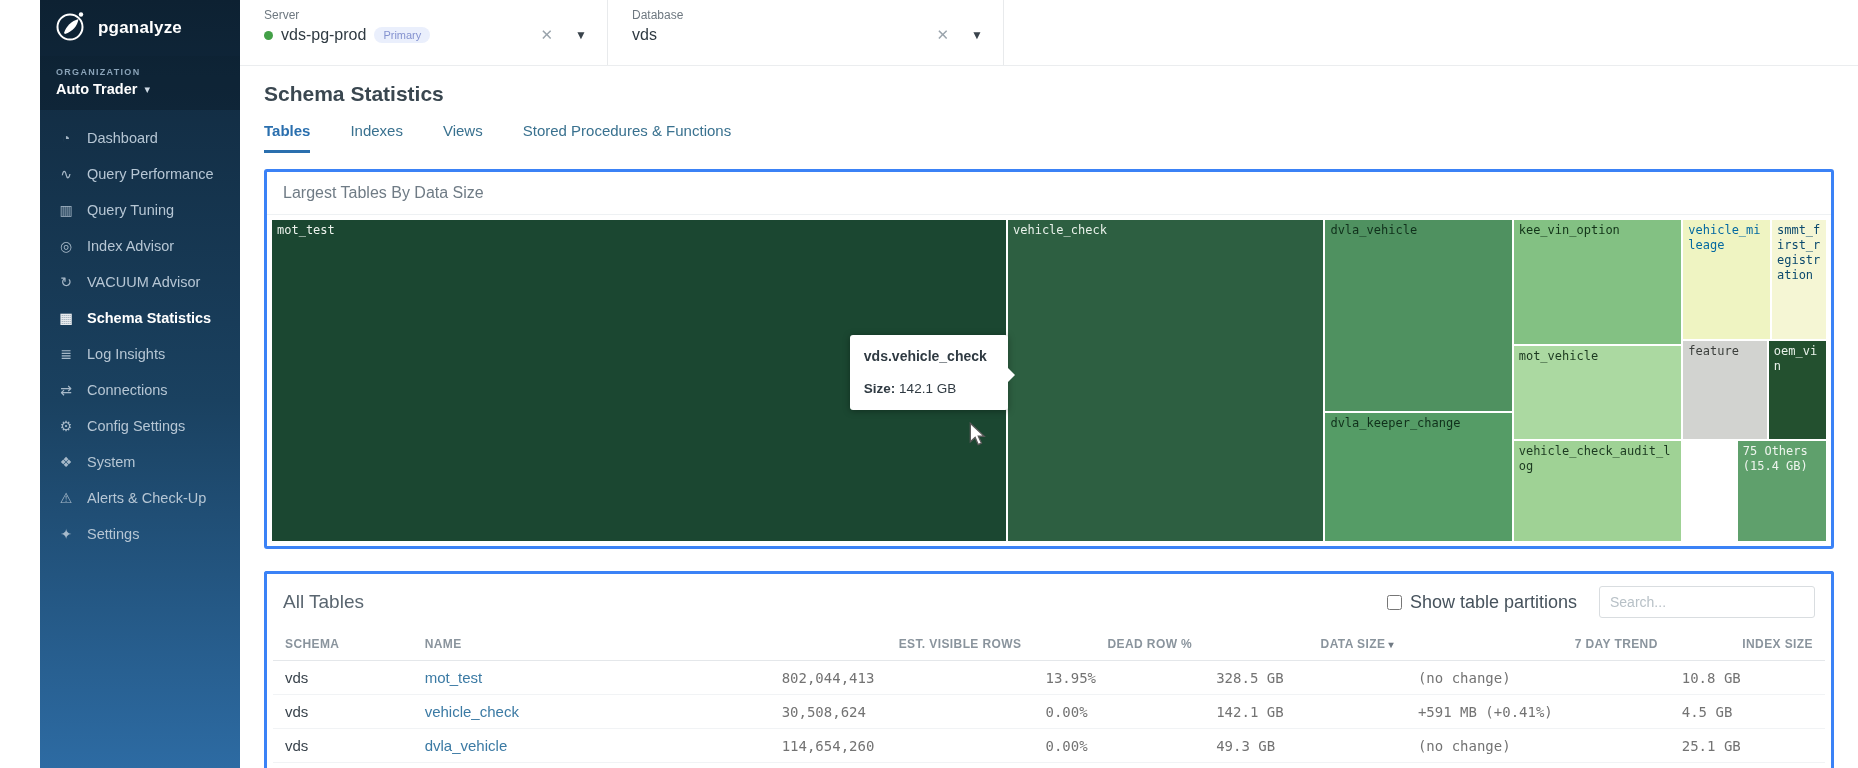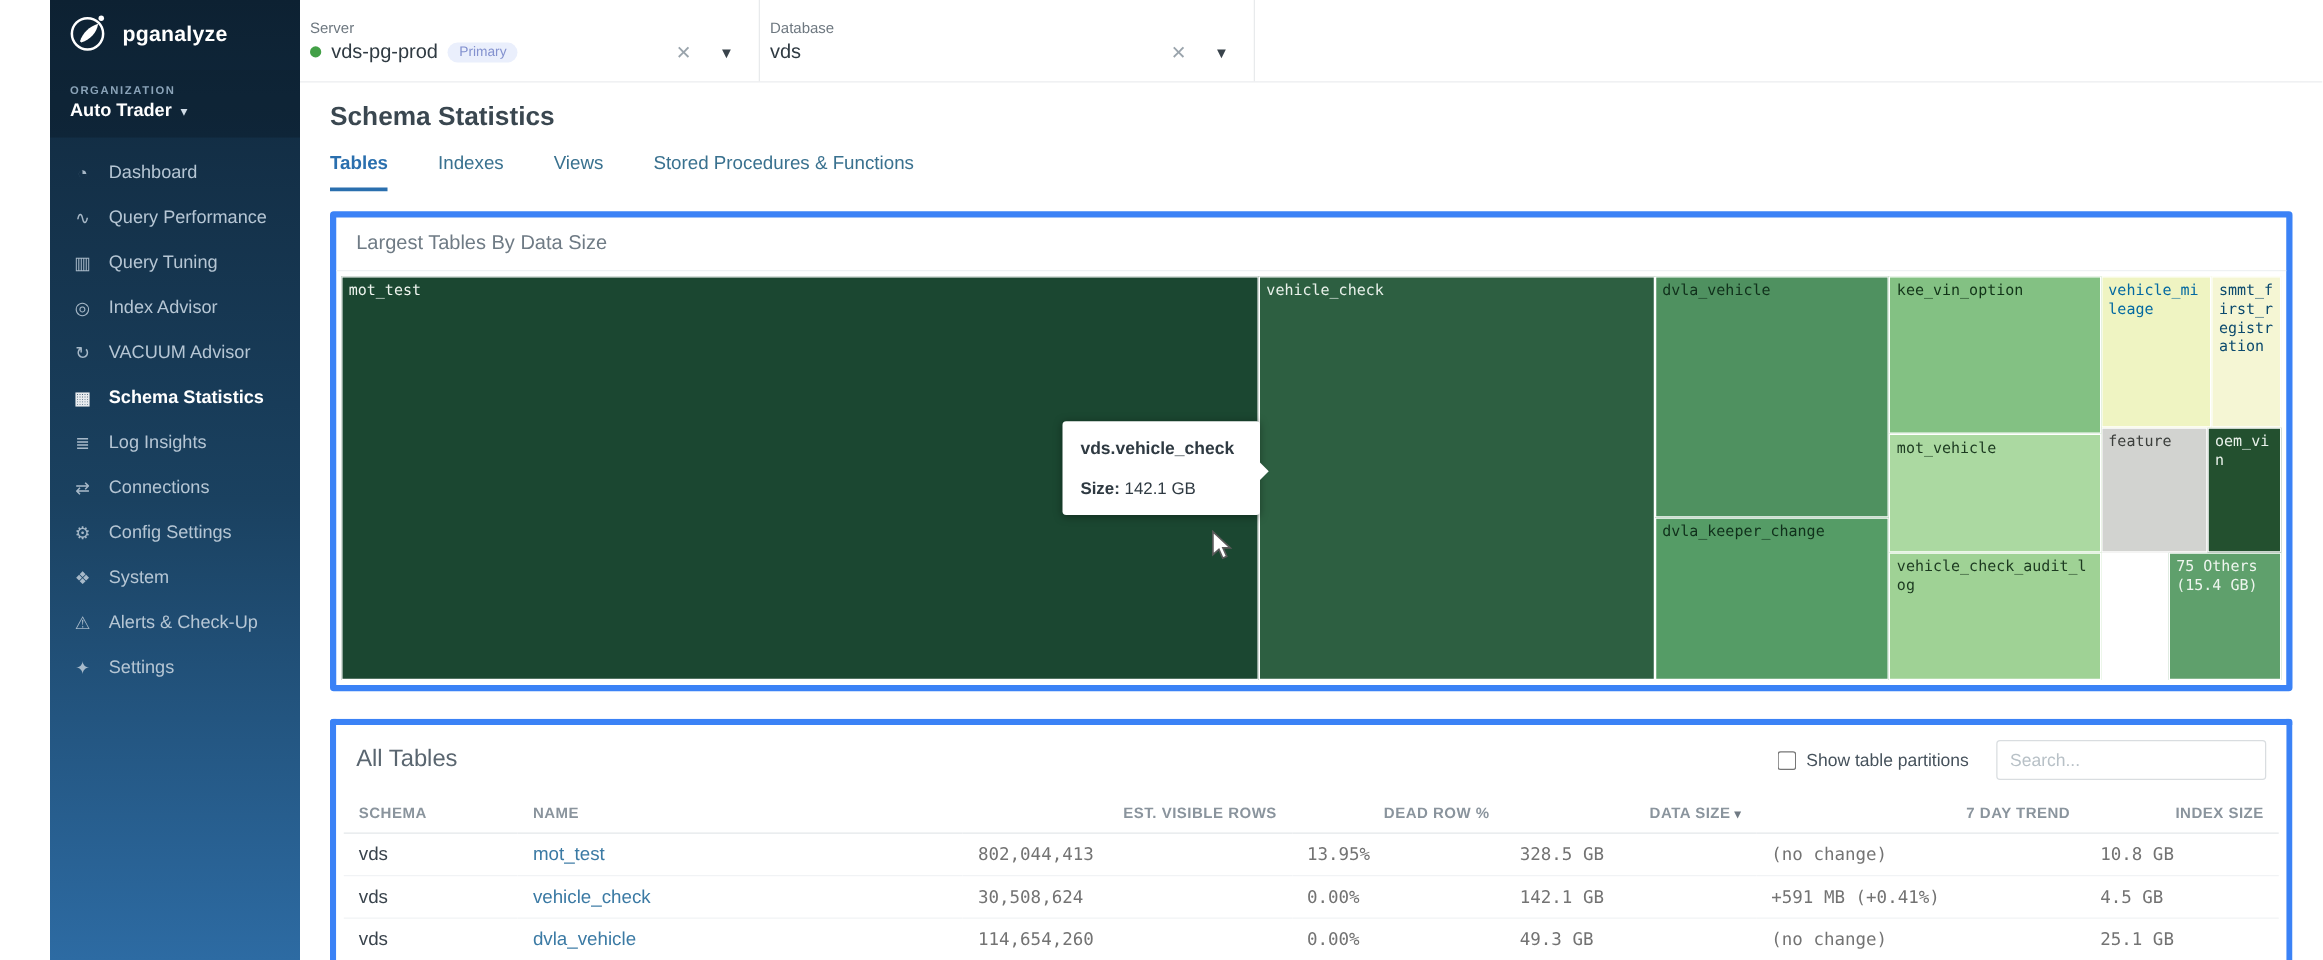--- a/index.html
+++ b/index.html
@@ -21,40 +21,40 @@
   .org-caret { color:#cfdbe6; font-size:11px; }
   .sidebar-nav { padding-top:10px; }
   .nav-item { display:flex; align-items:center; gap:11px; padding:10px 16px;
               font-size:14.5px; color:#b6c6d4; cursor:pointer; white-space:nowrap; }
   .nav-item.active { color:#fff; font-weight:700; }
   .nav-icon { width:20px; text-align:center; font-size:14px; opacity:.9; flex:0 0 20px; }
 
   
   .main { flex:1; min-width:0; display:flex; flex-direction:column; background:#fff; }
   .topbar { height:66px; border-bottom:1px solid #ebedef; display:flex; align-items:stretch; background:#fff; }
-  .selector { display:flex; flex-direction:column; justify-content:center;
-              padding:8px 20px 8px 8px; border-right:1px solid #e8eaec; }
+  .selector { display:flex; flex-direction:column; justify-content:flex-start;
+              padding:8px 20px 8px 24px; border-right:1px solid #e8eaec; }
   .selector.server { width:368px; }
   .selector.database { width:396px; }
   .selector-label { font-size:12px; color:#6e7880; }
   .selector-value-row { display:flex; align-items:center; gap:8px; margin-top:4px;
                         font-size:16px; color:#2f3a42; }
   .status-dot { width:9px; height:9px; border-radius:50%; background:#43a047; flex:0 0 9px; }
   .badge { background:#eaeffc; color:#8492cf; font-size:11px; padding:2px 9px; border-radius:10px; }
   .clear-x { color:#9aa4ac; font-size:15px; margin-left:auto; cursor:pointer; }
   .dd-caret { color:#39434b; font-size:12px; margin-left:14px; cursor:pointer; }
 
   .content { flex:1; padding:0 24px; overflow:hidden; }
   .page-title { margin-top:16px; font-size:21px; font-weight:600; color:#3a4750; }
   .tabs { display:flex; gap:40px; margin-top:16px; }
   .tab { font-size:15px; color:#39718f; padding-bottom:11px; cursor:pointer;
          border-bottom:3px solid transparent; }
   .tab.active { color:#2a6fae; font-weight:600; border-bottom-color:#2a6fae; }
 
-  .card { border:5px solid #3b82f6; border-radius:3px; background:#fff; }
+  .card { border:3px solid #3b82f6; border-radius:3px; background:#fff; }
   .treemap-card { margin-top:16px; }
   .card-header { padding:12px 16px; font-size:16px; color:#6f7b85; border-bottom:1px solid #eef1f3; }
   .treemap-wrap { padding:4px; }
   .treemap { position:relative; height:323px; width:100%; }
   .tm-rect { position:absolute; border:1px solid #fff; overflow:hidden; cursor:pointer; }
   .tm-label { display:block; padding:3px 5px; font-family:"DejaVu Sans Mono", monospace;
               font-size:12px; line-height:1.25; word-break:break-all; }
 
   .tm-tooltip { position:absolute; left:37.2%; top:36%; width:158px; background:#fff;
                 border-radius:3px; box-shadow:0 1px 7px rgba(0,0,0,.35);
@@ -65,21 +65,21 @@
   .tm-tooltip-arrow { position:absolute; right:-7px; top:44%; width:0; height:0;
                       border-top:7px solid transparent; border-bottom:7px solid transparent;
                       border-left:7px solid #fff; }
   .cursor { position:absolute; left:44.8%; top:63%; z-index:6; }
 
   .tables-card { margin-top:22px; border-bottom:0; border-radius:3px 3px 0 0; min-height:230px; }
   .tables-head { display:flex; align-items:center; padding:12px 16px 10px; }
   .tables-title { font-size:19px; color:#5a6670; }
   .tables-controls { margin-left:auto; display:flex; align-items:center; gap:8px; }
   .partitions-checkbox { width:15px; height:15px; cursor:pointer; }
-  .partitions-label { font-size:14px; color:#46525c; }
+  .partitions-label { font-size:18px; color:#46525c; }
   .search-input { margin-left:14px; width:216px; height:32px; border:1px solid #d9dde0;
                   border-radius:3px; padding:0 10px; font-size:14px; color:#333;
                   font-family:"Liberation Sans", sans-serif; }
   .search-input::placeholder { color:#b8c1c7; }
 
   table.data-table { width:calc(100% - 12px); margin:0 6px; border-collapse:collapse; }
   .data-table th { text-align:left; font-size:12px; color:#8a949d; font-weight:700;
                    letter-spacing:.4px; padding:9px 12px; border-bottom:1px solid #e4e7ea;
                    white-space:nowrap; cursor:pointer; }
   .data-table th.right { text-align:right; }

